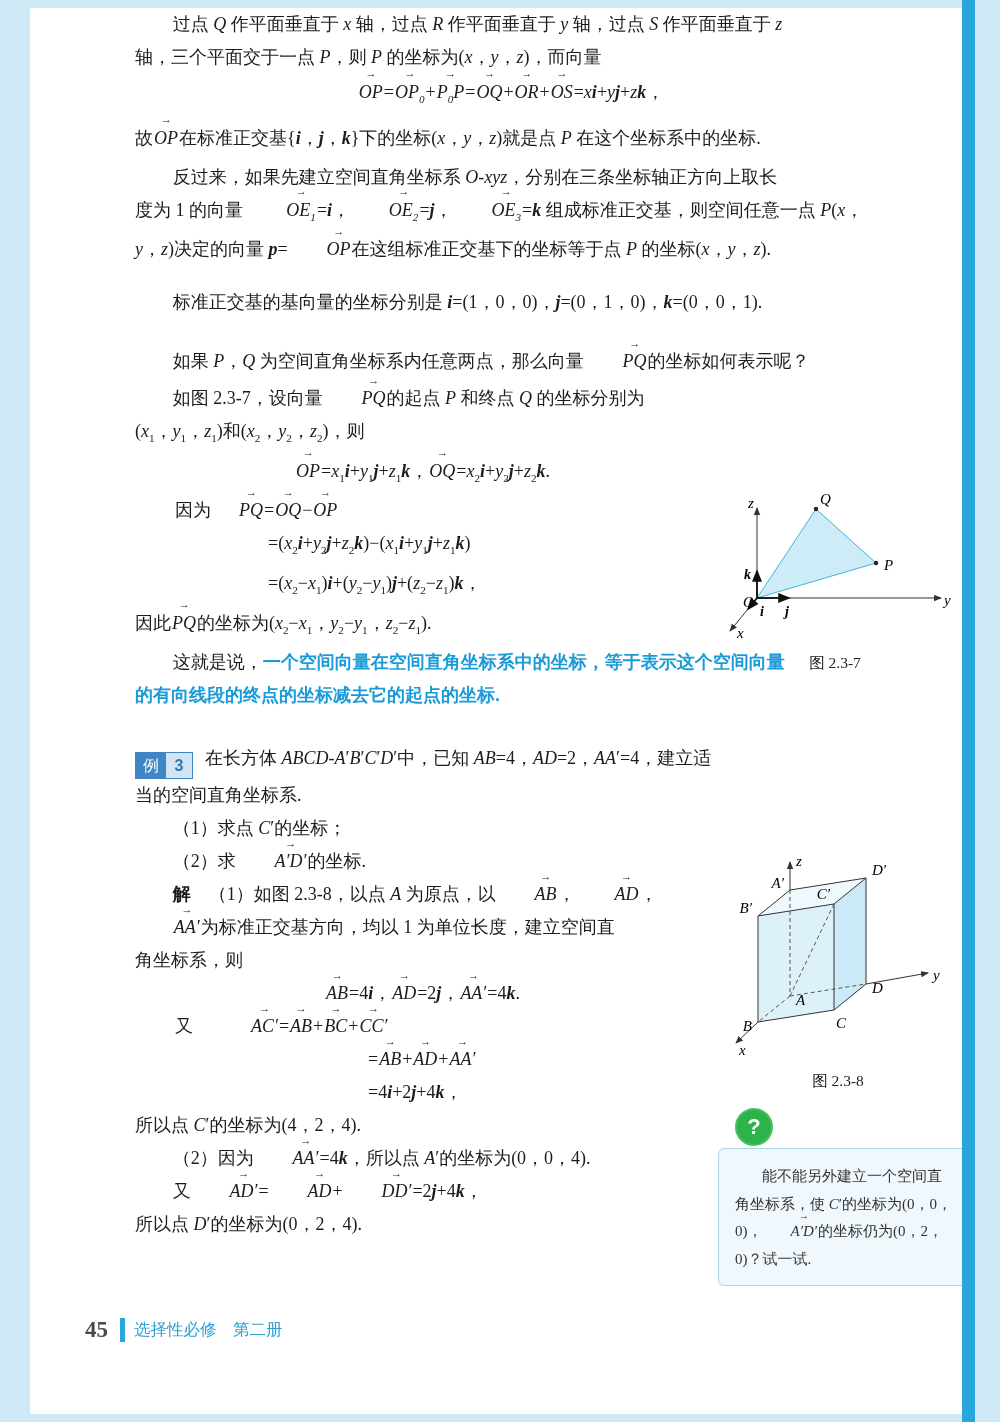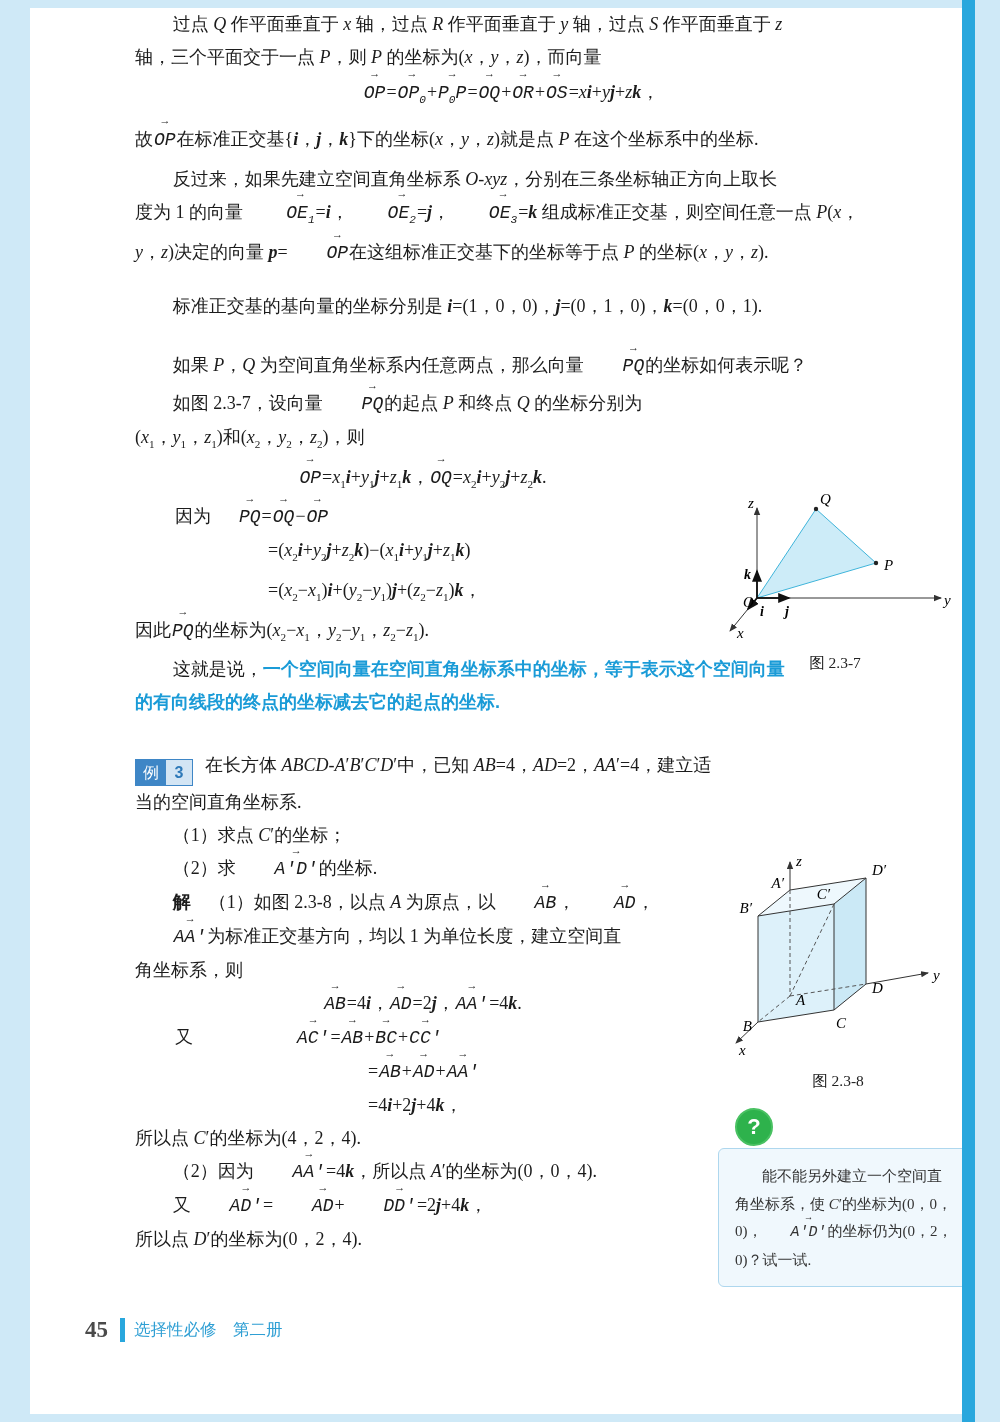--- a/index.html
+++ b/index.html
@@ -33,40 +33,40 @@
   .center { text-align:center; }
   .mt26 { margin-top:26px; }
   .mt4 { margin-top:4px; }
   .pl133 { padding-left:133px; }
   .pl233 { padding-left:233px; }
   .f1 { margin:2px 0 6px; }
   .mb6 { margin-bottom:6px; }
   .mb4 { margin-bottom:20px; }
   i { font-style:italic; }
   sub { font-size:0.62em; }
-  .vec { font-style:italic; display:inline-block; position:relative; padding:0 1px;font-family:Liberation Mono, monospace; }
+  .vec { font-style:italic; display:inline-block; position:relative; padding:0 1px; }
   .vec::after {
     content:"\2192";
     position:absolute; left:50%; transform:translateX(-50%);
     top:-0.68em; font-size:0.62em; font-style:normal; line-height:1;
   }
   .key { color:#1a9bd7; font-weight:bold; font-family:"Liberation Sans","DejaVu Sans",sans-serif; }
   .jie { font-family:"Liberation Sans","DejaVu Sans",sans-serif; font-weight:bold; }
   .example { margin-top:30px; }
   .exbadge {
     display:inline-flex; height:27px; vertical-align:-7px;
     margin-right:12px; border:1px solid #3e86c6;
     font-family:"Liberation Sans","DejaVu Sans",sans-serif; font-size:16px; line-height:25px;
   }
   .exbadge .li { background:#3e86c6; color:#fff; width:30px; text-align:center; }
   .exbadge .num { background:#d3e5f4; color:#2e79b8; width:26px; text-align:center; font-weight:bold; }
   .lbl-because { margin-left:40px; }
   .frm1 { margin-left:27px; }
   .lbl-also { margin-left:40px; }
-  .frm2 { margin-left:103px; }
+  .frm2 { margin-left:57px; }
   .fig { position:absolute; text-align:center; }
   .fig .cap { font-size:15.5px; margin-top:5px; color:#222; }
   .fig237 { left:685px; top:484px; width:240px; }
   .fig238 { left:688px; top:842px; width:240px; }
   .axis-label { font-style:italic; font-size:15px; font-family:"Liberation Serif","DejaVu Serif",serif; }
   .pt-label { font-style:italic; font-size:15px; }
   .bv-label { font-style:italic; font-weight:bold; font-size:14px; }
   .qbox {
     position:absolute; left:688px; top:1140px; width:254px;
     background:#f0f8fd; border:1px solid #aed7ee; border-radius:6px;

